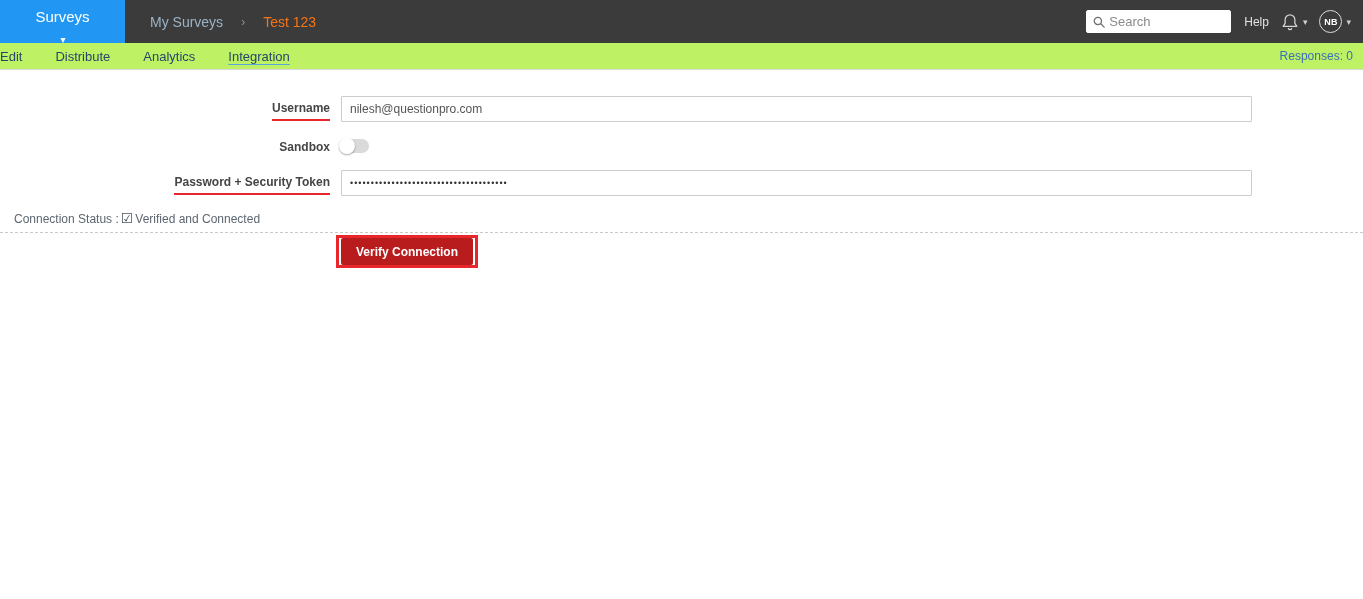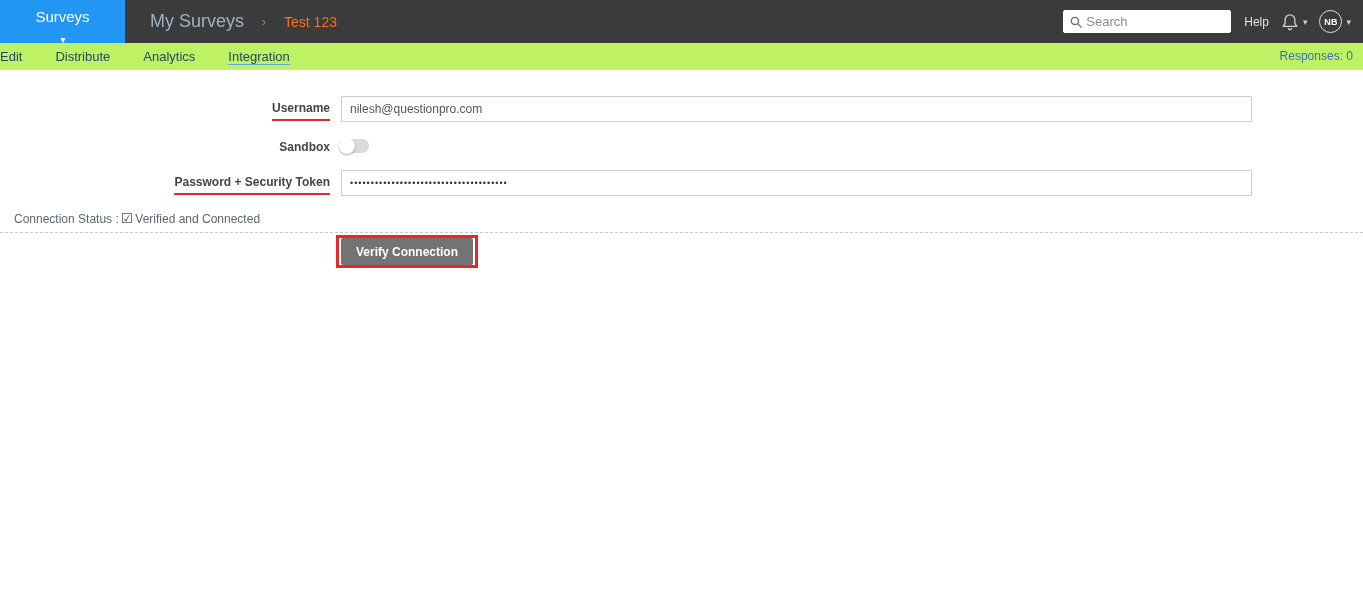--- a/index.html
+++ b/index.html
@@ -8,26 +8,26 @@
 
   
   .topbar { height: 43px; background: #3b3b3b; display: flex; align-items: center; }
   .brand { width: 125px; height: 43px; background: #2196f3; display: flex;
     align-items: center; justify-content: center; gap: 9px; cursor: pointer; flex-direction: column; }
   .brand-logo { width: 20px; height: 26px; display: block; }
   .brand-label { color: #fff; font-size: 15px; }
   .brand-caret { color: #fff; font-size: 10px; margin-left: 1px; }
 
   .breadcrumb { display: flex; align-items: center; margin-left: 25px; gap: 18px; }
-  .crumb-parent { color: #9bb3c6; font-size: 18px; cursor: pointer; }
+  .crumb-parent { color: #9bb3c6; font-size: 14px; cursor: pointer; }
   .crumb-sep { color: #8a959c; font-size: 12px; }
   .crumb-current { color: #f97316; font-size: 14px; }
 
   .topbar-right { margin-left: auto; display: flex; align-items: center; margin-right: 12px; }
-  .searchbox { width: 168px; height: 23px; background: #fff; border: 1px solid #fff;
+  .searchbox { width: 145px; height: 23px; background: #fff; border: 1px solid #fff;
     border-radius: 2px; display: flex; align-items: center; padding: 0 6px; }
   .searchbox svg { flex: 0 0 auto; }
   .searchbox input { border: none; outline: none; width: 100%; font-size: 13px;
     color: #444; margin-left: 4px; font-family: inherit; background: transparent; }
   .searchbox input::placeholder { color: #8a8a8a; }
   .help-label { color: #e3e3e3; font-size: 12px; margin-left: 13px; cursor: pointer; }
   .bell-wrap { display: flex; align-items: center; margin-left: 12px; cursor: pointer; }
   .caret-sm { color: #cfcfcf; font-size: 9px; margin-left: 4px; }
   .avatar-wrap { display: flex; align-items: center; margin-left: 12px; cursor: pointer; }
   .avatar { width: 23px; height: 23px; border-radius: 50%; border: 1px solid #dcdcdc;
@@ -63,21 +63,21 @@
   .text-input.pwd { font-size: 9px; letter-spacing: 1px; color: #333; }
 
   .status-row { margin: 14px 0 0 14px; font-size: 12px; color: #5c6670;
     display: flex; align-items: flex-end; gap: 2px; }
   .status-check { font-size: 14px; color: #4a545e; }
 
   .dashed-sep { border: none; border-top: 1px dashed #c9c9c9; margin-top: 6px; }
 
   .verify-wrap { display: inline-block; border: 3px solid #e8272c; padding: 0 2px;
     margin: 2px 0 0 336px; }
-  .verify-btn { background: #737373; color: #fff; border: none; border-radius: 2px;
+  .verify-btn { background: #b91c1c; color: #fff; border: none; border-radius: 2px;
     height: 27px; padding: 0 15px; font-size: 12px; font-weight: bold; cursor: pointer;
     font-family: inherit; display: block; }
 </style>
 </head>
 <body>
 
 <div class="topbar">
   <div class="brand">
     <svg class="brand-logo" viewBox="0 0 24 32">
       <path d="M5.5 20 L5.5 5.5 L14 5.5 A7.5 7.5 0 0 1 14 20.5 L10 20.5" fill="none" stroke="#ffffff" stroke-width="3.4" stroke-linecap="round" stroke-linejoin="round"></path>

